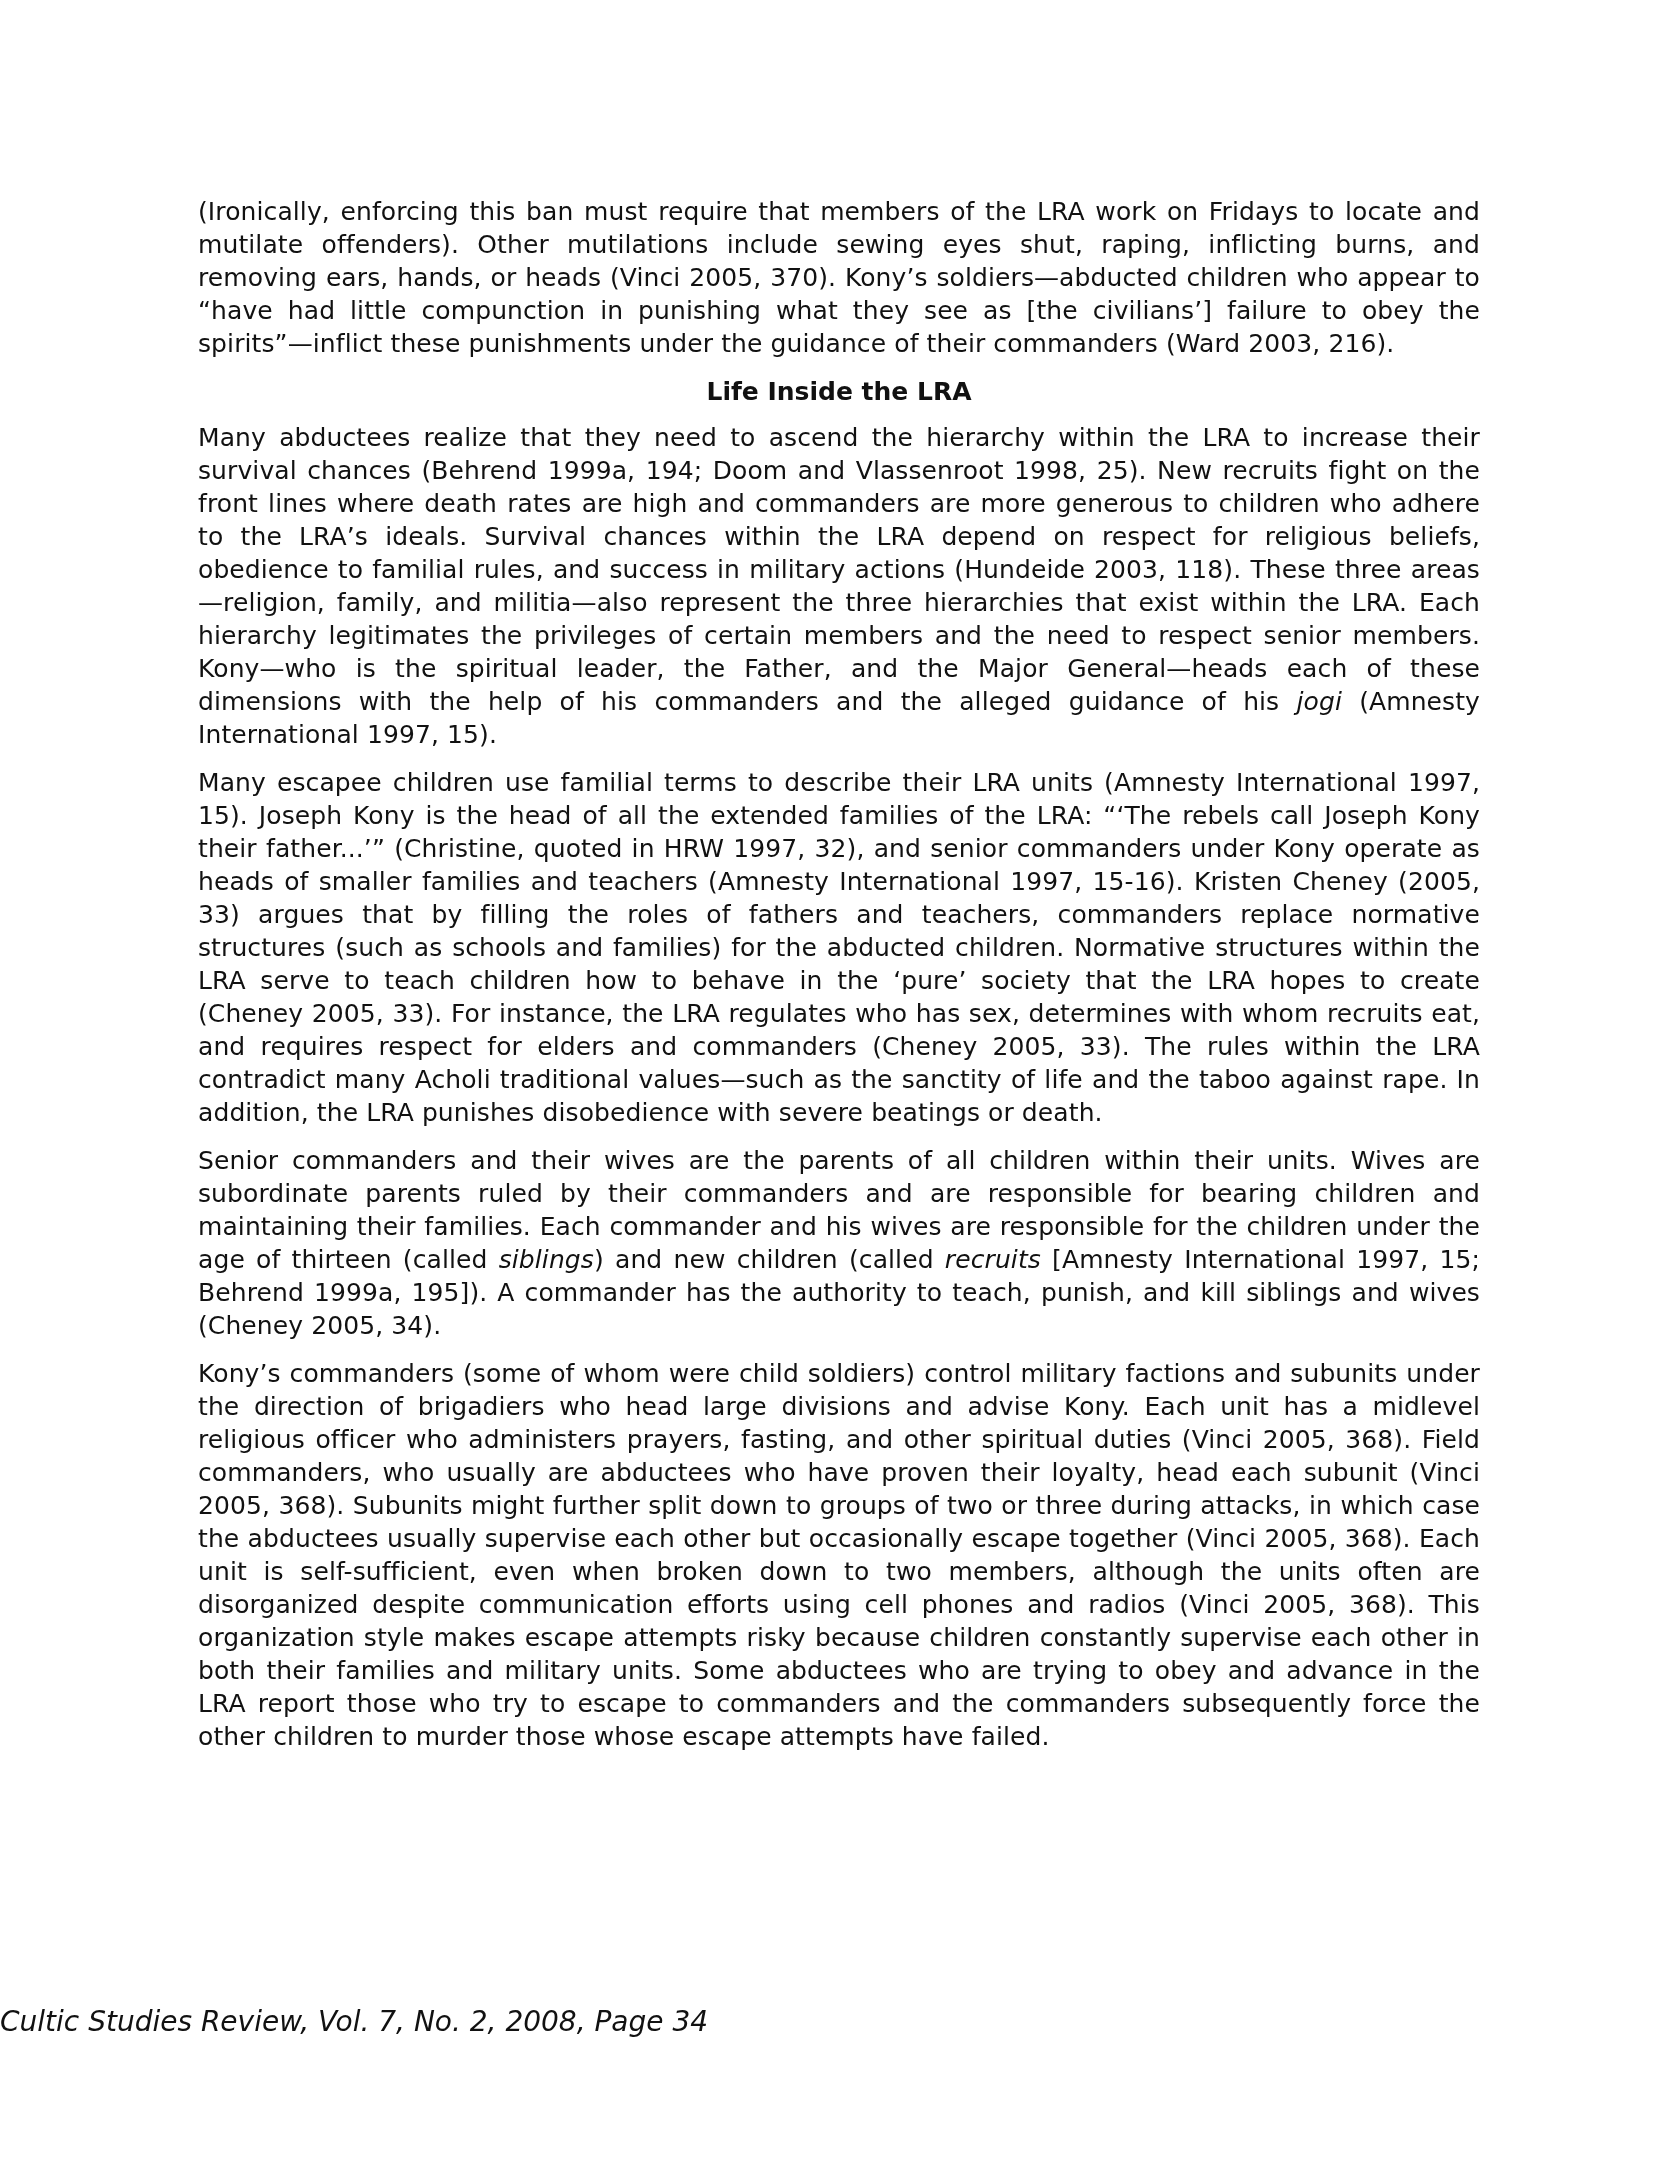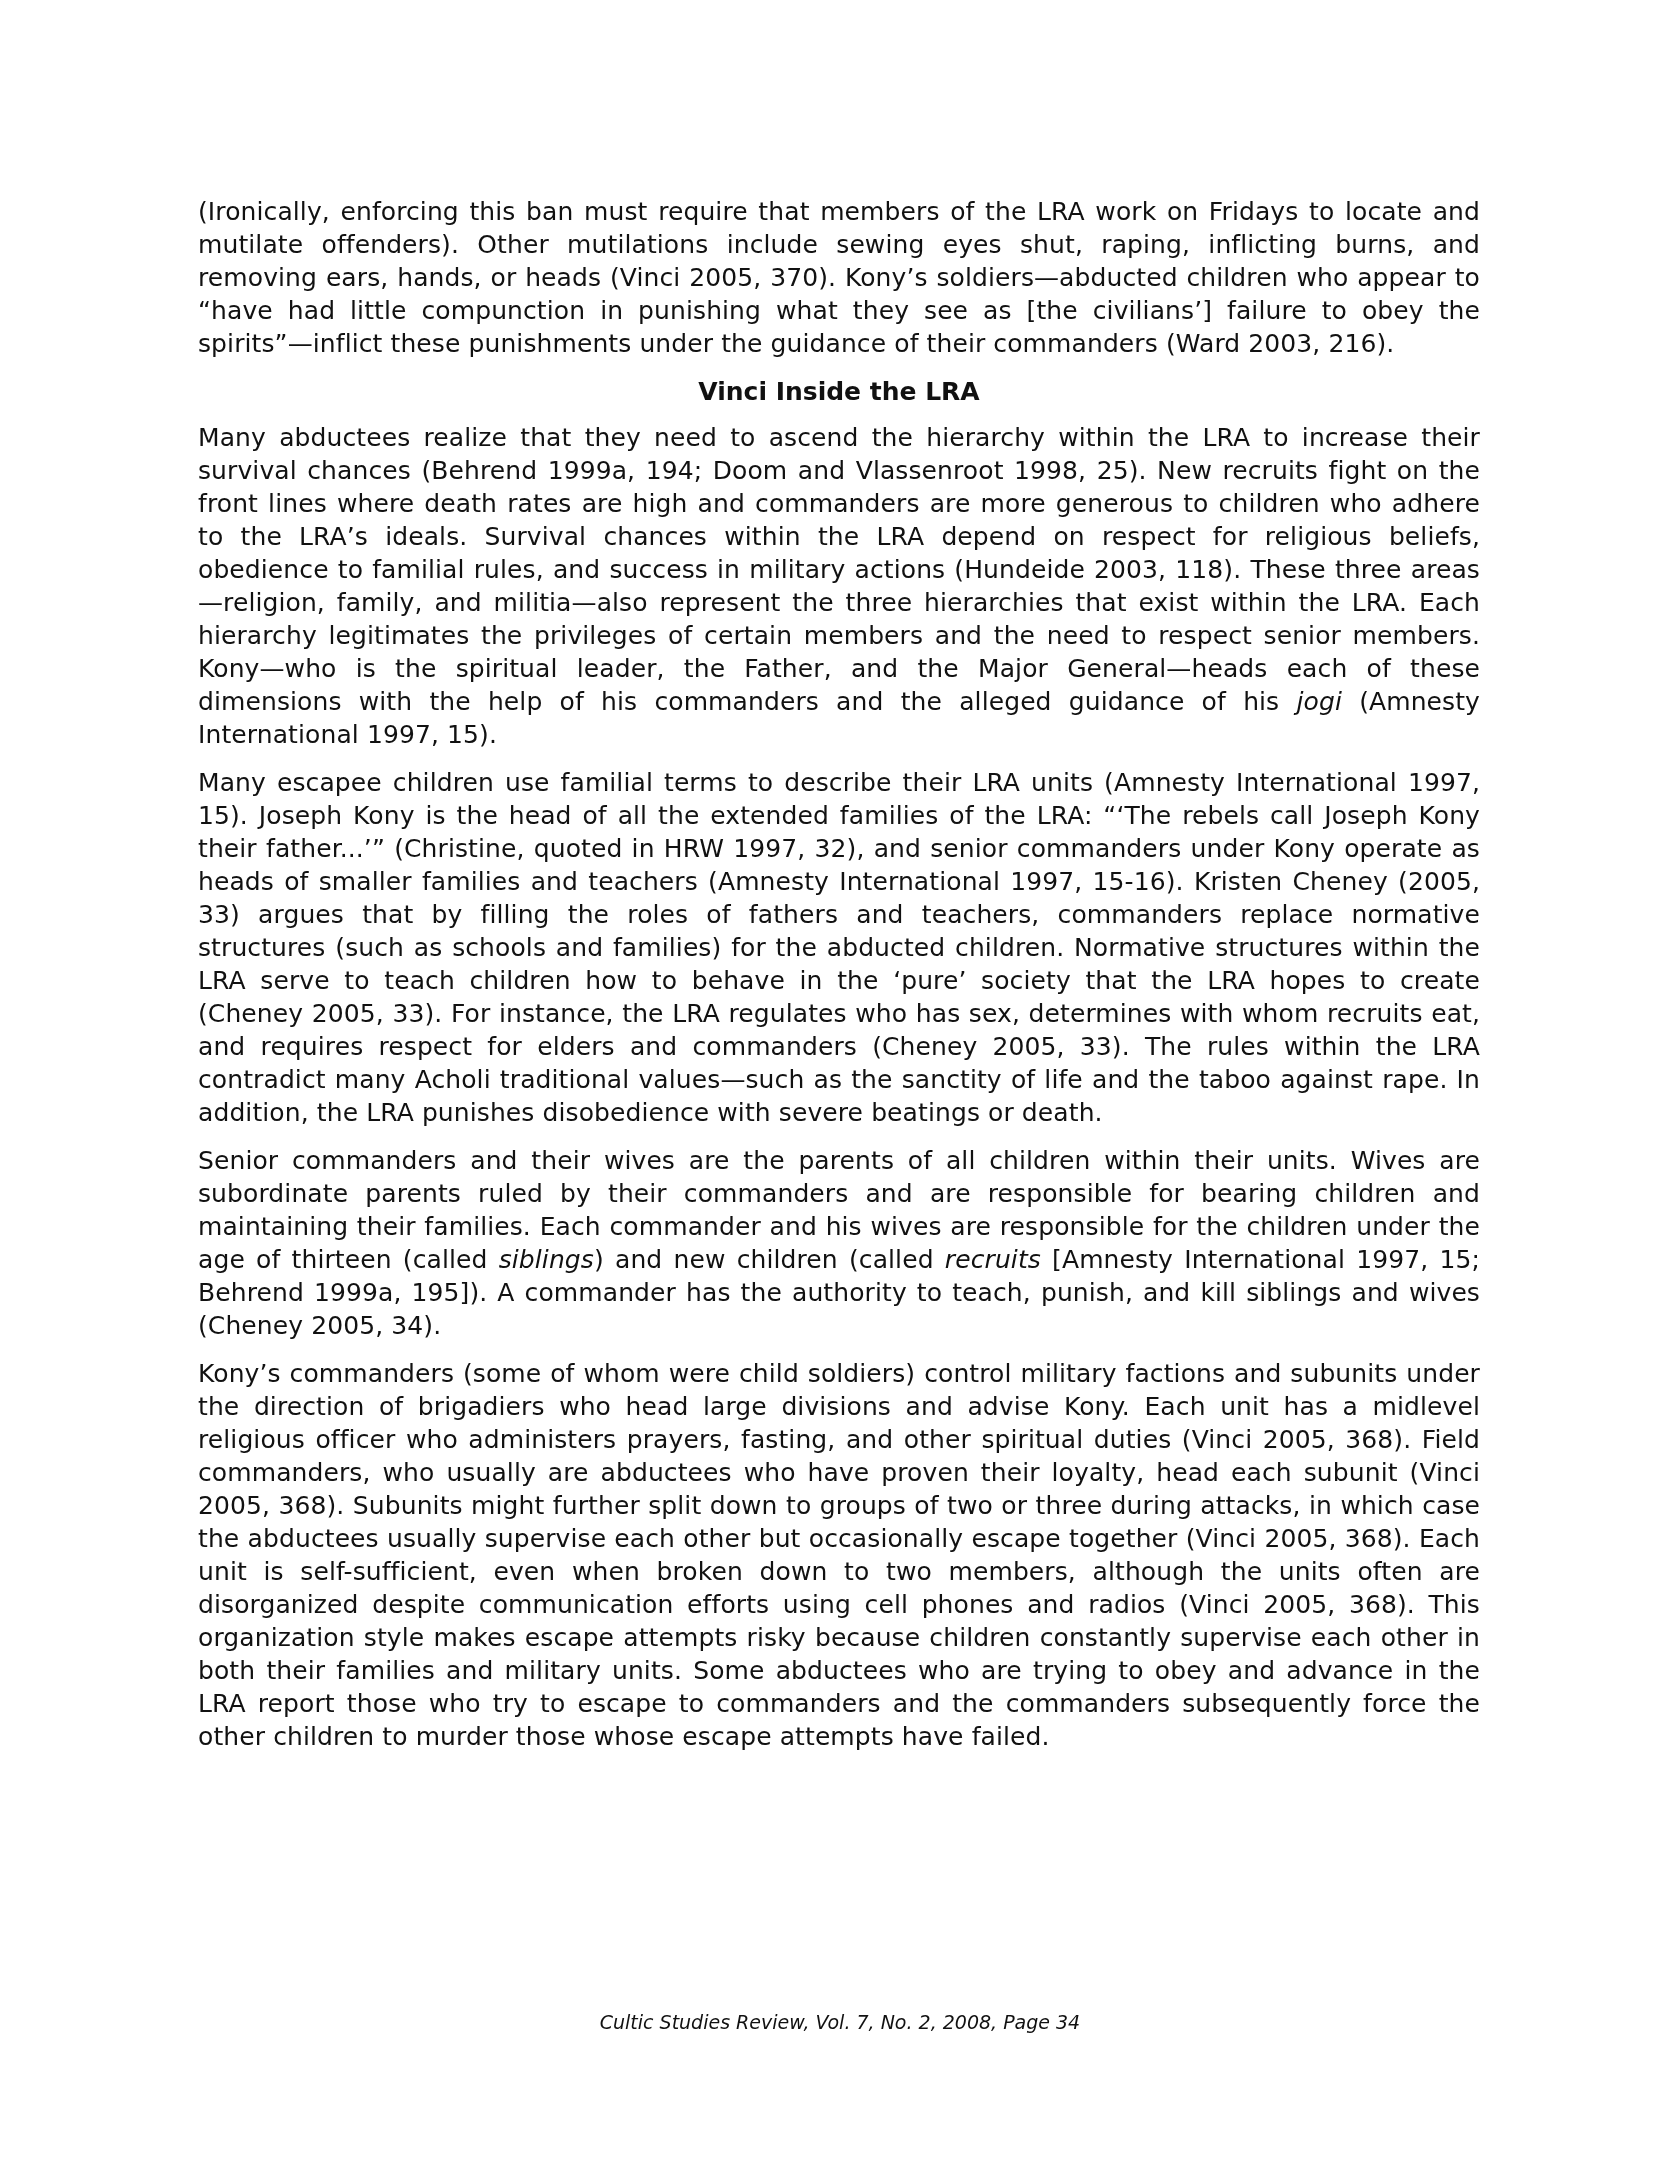--- a/index.html
+++ b/index.html
@@ -34,36 +34,36 @@
     line-height: 33px;
     font-weight: bold;
     text-align: center;
   }
   em { font-style: italic; }
   .footer {
     position: absolute;
     left: 0;
     width: 1680px;
     top: 2008px;
-    text-align: center;
+    text-align: left;
     font-style: italic;
-    font-size: 19px;
+    font-size: 28px;
     line-height: 28px;
     padding-left: 0;
   }
 </style>
 </head>
 <body>
 
 <div class="page">
   <p>
     <span>(Ironically, enforcing this ban must require that members of the LRA work on Fridays to locate and mutilate offenders). Other mutilations include sewing eyes shut, raping, inflicting burns, and removing ears, hands, or heads (Vinci 2005, 370). Kony’s soldiers—abducted children who appear to “have had little compunction in punishing what they see as [the civilians’] failure to obey the spirits”—inflict these punishments under the guidance of their commanders (Ward 2003, 216).</span>
   </p>
 
-  <h2>Vinci Inside the LRA</h2>
+  <h2>Life Inside the LRA</h2>
 
   <p>
     <span>Many abductees realize that they need to ascend the hierarchy within the LRA to increase their survival chances (Behrend 1999a, 194; Doom and Vlassenroot 1998, 25). New recruits fight on the front lines where death rates are high and commanders are more generous to children who adhere to the LRA’s ideals. Survival chances within the LRA depend on respect for religious beliefs, obedience to familial rules, and success in military actions (Hundeide 2003, 118). These three areas—religion, family, and militia—also represent the three hierarchies that exist within the LRA. Each hierarchy legitimates the privileges of certain members and the need to respect senior members. Kony—who is the spiritual leader, the Father, and the Major General—heads each of these dimensions with the help of his commanders and the alleged guidance of his </span><em>jogi</em><span> (Amnesty International 1997, 15).</span>
   </p>
 
   <p>
     <span>Many escapee children use familial terms to describe their LRA units (Amnesty International 1997, 15). Joseph Kony is the head of all the extended families of the LRA: “‘The rebels call Joseph Kony their father...’” (Christine, quoted in HRW 1997, 32), and senior commanders under Kony operate as heads of smaller families and teachers (Amnesty International 1997, 15-16). Kristen Cheney (2005, 33) argues that by filling the roles of fathers and teachers, commanders replace normative structures (such as schools and families) for the abducted children. Normative structures within the LRA serve to teach children how to behave in the ‘pure’ society that the LRA hopes to create (Cheney 2005, 33). For instance, the LRA regulates who has sex, determines with whom recruits eat, and requires respect for elders and commanders (Cheney 2005, 33). The rules within the LRA contradict many Acholi traditional values—such as the sanctity of life and the taboo against rape. In addition, the LRA punishes disobedience with severe beatings or death.</span>
   </p>
 
   <p>

